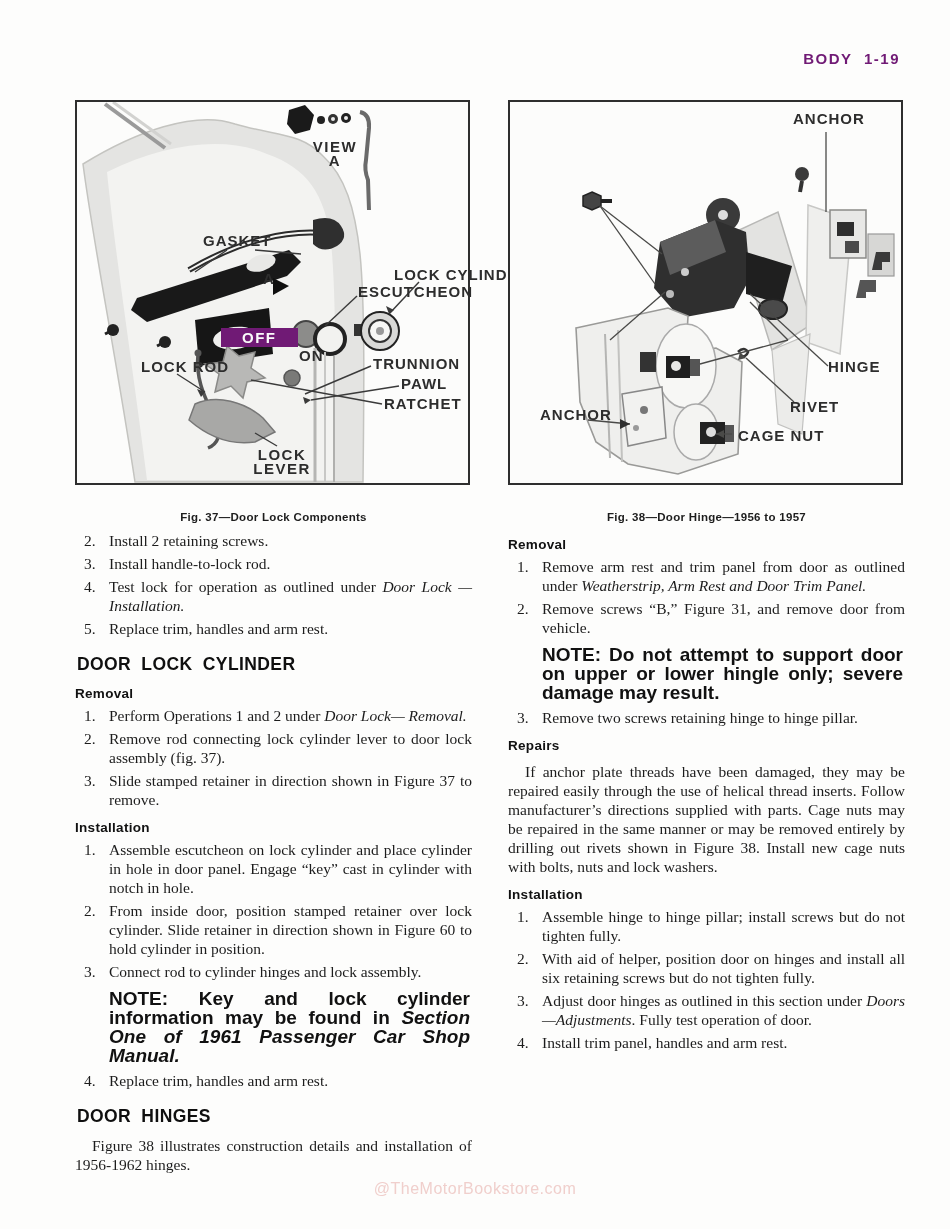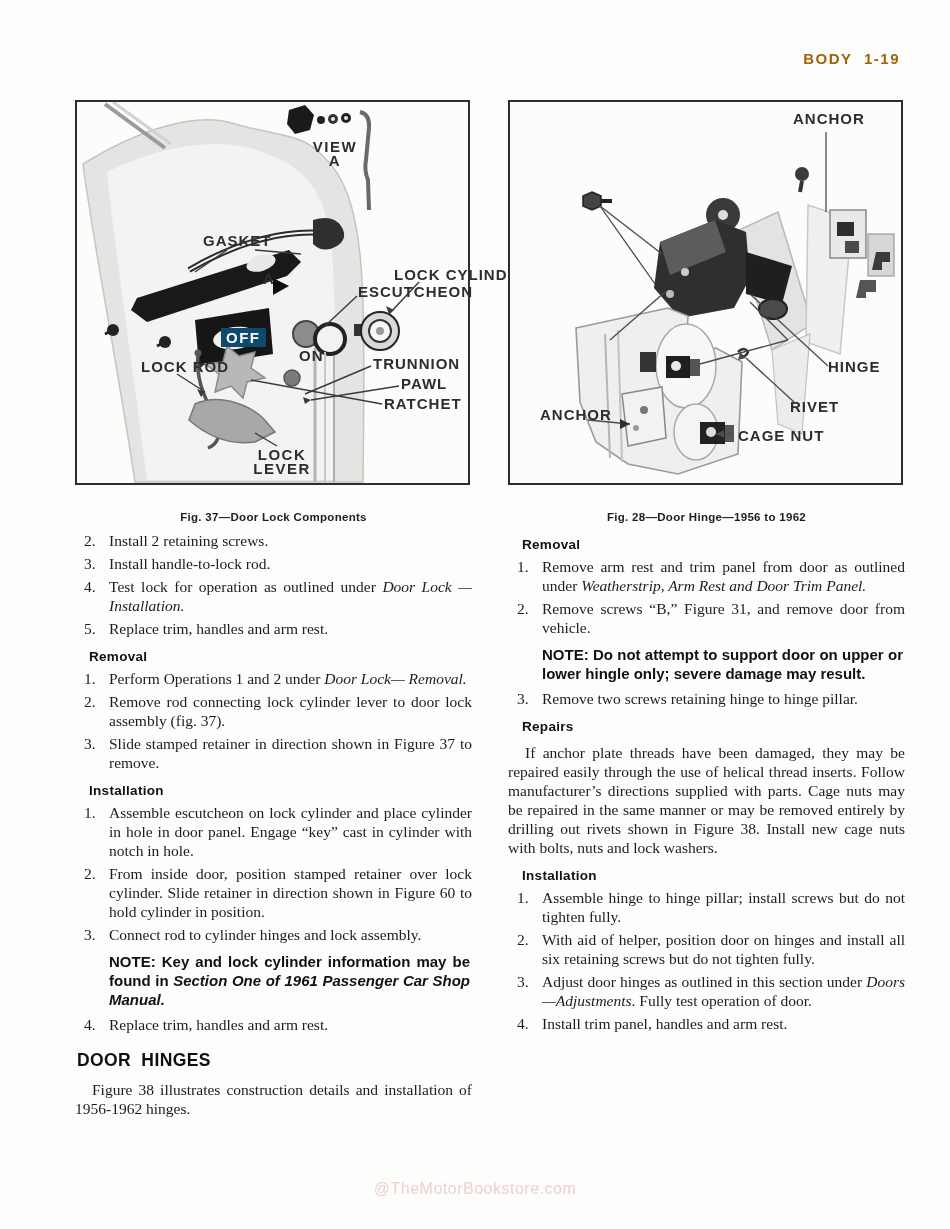--- a/index.html
+++ b/index.html
@@ -1,46 +1,46 @@
 <!DOCTYPE html>
 <html><head>
 <meta charset="utf-8">
 <style>
   html,body{margin:0;padding:0;background:#e8e8e4;}
   #page{position:relative;width:950px;height:1229px;background:#fdfdfc;overflow:hidden;
         font-family:"Liberation Serif",serif;color:#1c1c1c;}
   
   .pg-head{position:absolute;top:50px;right:50px;font-family:"Liberation Sans",sans-serif;
-           font-weight:bold;font-size:15px;letter-spacing:1.5px;word-spacing:6px;color:#a16207;}
+           font-weight:bold;font-size:15px;letter-spacing:1.5px;word-spacing:6px;color:#701a75;}
   
   .col{position:absolute;top:100px;width:397px;}
   #col-left{left:75px;}
   #col-right{left:508px;}
   
   .figbox{position:relative;width:395px;height:385px;border:2px solid #2e2e2e;background:#fcfcfb;box-sizing:border-box;}
   .figcap{margin-top:26px;text-align:center;font-family:"Liberation Sans",sans-serif;
           font-weight:bold;font-size:11.5px;letter-spacing:.3px;color:#1d1d1d;}
   .fig-label{position:absolute;font-family:"Liberation Sans",sans-serif;font-weight:bold;
              font-size:15px;letter-spacing:1px;color:#2d2d2d;white-space:nowrap;}
   .fig-label.stack{text-align:center;letter-spacing:1.5px;}
-  .fig-label.onblack{background:#0c4a6e;color:#fafafa;padding:1px 5px;letter-spacing:1.5px;}
+  .fig-label.onblack{background:#701a75;color:#fafafa;padding:1px 21px;letter-spacing:1.5px;}
   .fig-label .ln{display:block;line-height:14px;}
   .big-a{font-size:15px;letter-spacing:0;}
   
   .h1{margin:16px 0 6px 2px;font-family:"Liberation Sans",sans-serif;font-weight:bold;
       font-size:17.5px;letter-spacing:.4px;word-spacing:5px;color:#0f0f0f;}
-  .h2{margin:11px 0 5px 14px;font-family:"Liberation Sans",sans-serif;font-weight:bold;
+  .h2{margin:11px 0 5px 0;font-family:"Liberation Sans",sans-serif;font-weight:bold;
       font-size:13.5px;letter-spacing:.3px;color:#111;}
   .just{text-align:justify;}
   .para{margin:9px 0 0 0;font-size:15.5px;line-height:19px;text-indent:17px;}
   .li{display:flex;margin:4px 0 0 0;}
   .num{flex:none;width:25px;padding-left:9px;font-size:15.5px;line-height:19px;}
   .it{flex:1;font-size:15.5px;line-height:19px;}
   .note{margin:8px 2px 6px 34px;font-family:"Liberation Sans",sans-serif;font-weight:bold;
-        font-size:15px;line-height:19px;color:#111;text-align:justify;}
+        font-size:19px;line-height:19px;color:#111;text-align:justify;}
   .seg-i{font-style:italic;}
   .list-wrap{margin-top:8px;}
   
   .watermark{position:absolute;top:1180px;left:0;width:950px;text-align:center;
              font-family:"Liberation Sans",sans-serif;font-size:16px;letter-spacing:.5px;
              color:#f0cfcc;}
   svg{display:block;}
 </style>
 </head>
 <body>
@@ -151,20 +151,21 @@
       <div class="li">
         <span class="num">4.</span>
         <div class="it just"><span>Test lock for operation as outlined under </span><span class="seg-i">Door Lock —Installation.</span></div>
       </div>
       <div class="li">
         <span class="num">5.</span>
         <div class="it just"><span>Replace trim, handles and arm rest.</span></div>
       </div>
     </div>
 
+    <div class="h1">DOOR LOCK CYLINDER</div>
     <div class="h2">Removal</div>
     <div>
       <div class="li">
         <span class="num">1.</span>
         <div class="it just"><span>Perform Operations 1 and 2 under </span><span class="seg-i">Door Lock— Removal.</span></div>
       </div>
       <div class="li">
         <span class="num">2.</span>
         <div class="it just"><span>Remove rod connecting lock cylinder lever to door lock assembly (fig. 37).</span></div>
       </div>
@@ -264,21 +265,21 @@
         <polygon points="236,256 230,250 228,258" fill="#4a4a48"></polygon>
         <polygon points="206,332 214,328 214,336" fill="#4a4a48"></polygon>
         <polygon points="120,322 110,317 110,327" fill="#2f2f2f"></polygon>
       </svg>
       <div class="fig-label" style="left:283px;top:8px;">ANCHOR</div>
       <div class="fig-label" style="left:318px;top:256px;">HINGE</div>
       <div class="fig-label" style="left:280px;top:296px;">RIVET</div>
       <div class="fig-label" style="left:228px;top:325px;">CAGE NUT</div>
       <div class="fig-label" style="left:30px;top:304px;">ANCHOR</div>
     </div>
-    <div class="figcap">Fig. 28—Door Hinge—1956 to 1962</div>
+    <div class="figcap">Fig. 38—Door Hinge—1956 to 1957</div>
 
     <div class="h2" style="margin-top:14px;">Removal</div>
     <div>
       <div class="li">
         <span class="num">1.</span>
         <div class="it just"><span>Remove arm rest and trim panel from door as outlined under </span><span class="seg-i">Weatherstrip, Arm Rest and Door Trim Panel.</span></div>
       </div>
       <div class="li">
         <span class="num">2.</span>
         <div class="it just"><span>Remove screws “B,” Figure 31, and remove door from vehicle.</span></div>

